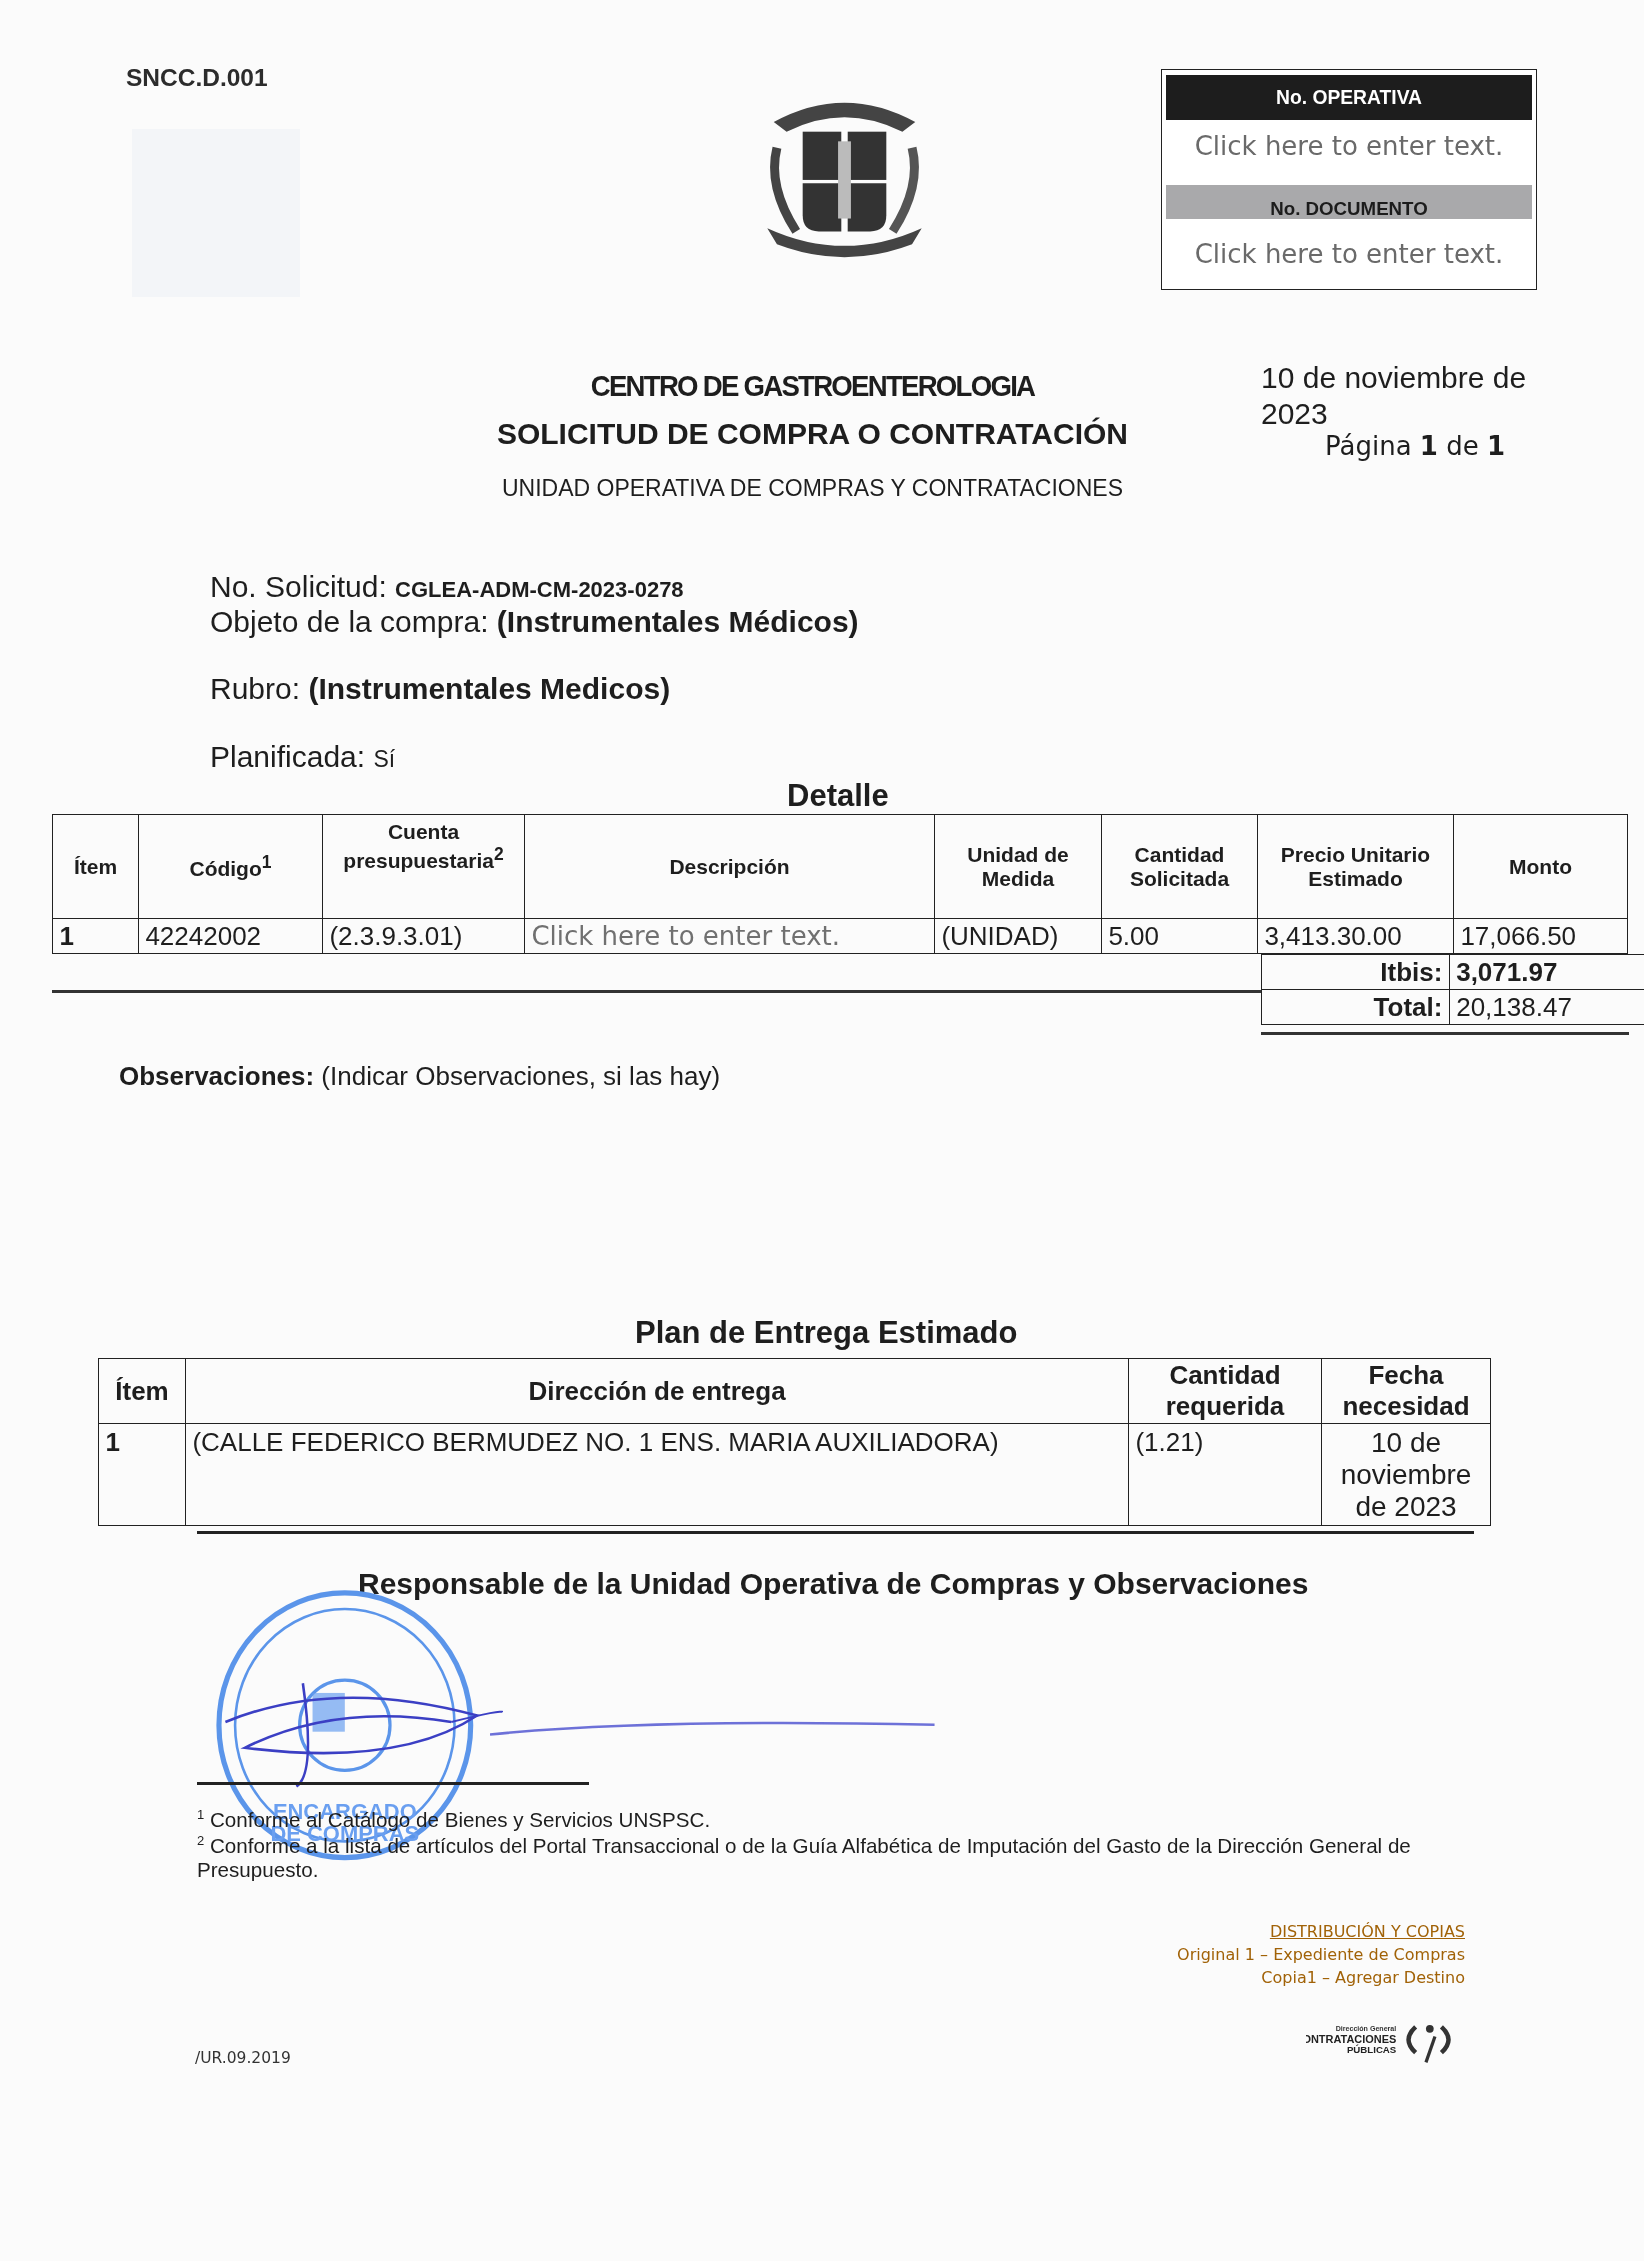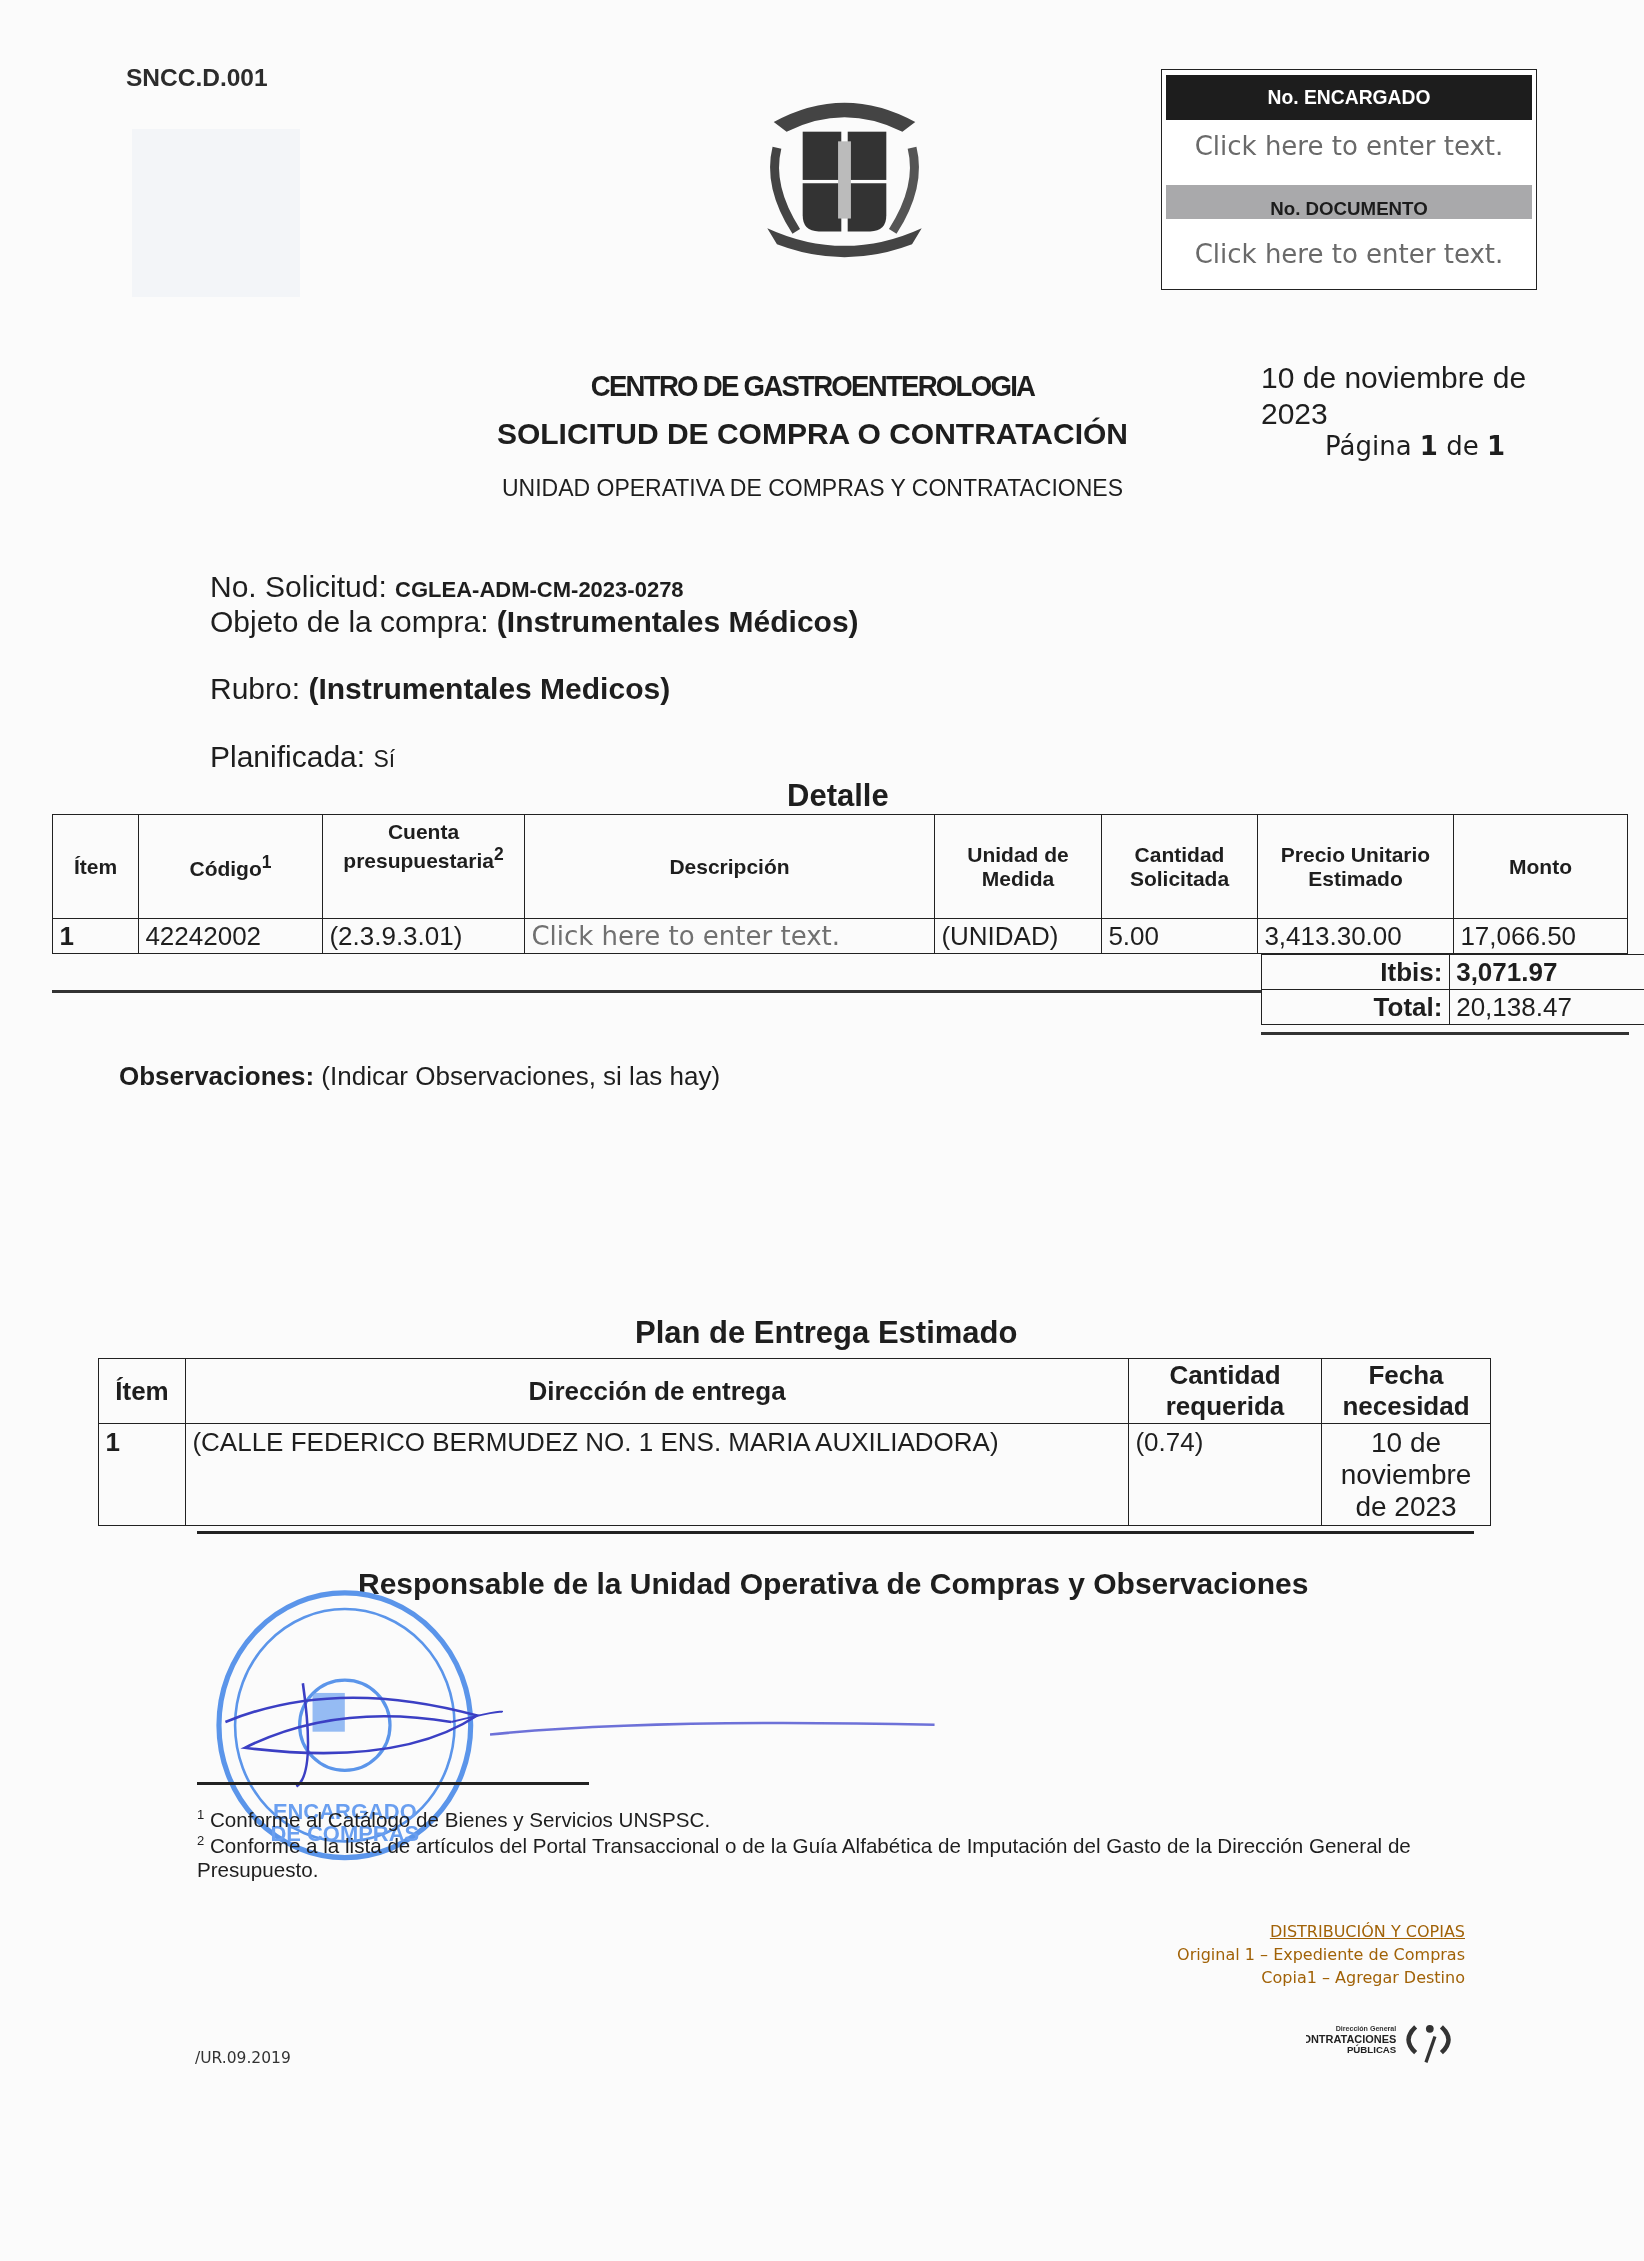--- a/index.html
+++ b/index.html
@@ -67,21 +67,21 @@
     <path d="M85 165 h60 v75 h-35 q-25 0 -25 -25 z" fill="#333"></path>
     <path d="M155 165 h60 v50 q0 25 -25 25 h-35 z" fill="#333"></path>
     <rect x="140" y="100" width="20" height="120" fill="#bbb"></rect>
     <path d="M45 110 q-15 60 30 130" stroke="#444" stroke-width="14" fill="none"></path>
     <path d="M255 110 q15 60 -30 130" stroke="#555" stroke-width="14" fill="none"></path>
     <path d="M30 235 Q150 290 270 235 L255 260 Q150 300 45 260 Z" fill="#444"></path>
   </svg>
 </div>
 
 <div class="abs refbox">
-  <div class="hdr-dark">No. ENCARGADO</div>
+  <div class="hdr-dark">No. OPERATIVA</div>
   <div class="ph" style="top:61px;">Click here to enter text.</div>
   <div class="hdr-gray">No. DOCUMENTO</div>
   <div class="ph" style="top:169px;">Click here to enter text.</div>
 </div>
 
 <div class="abs center-title t1">CENTRO DE GASTROENTEROLOGIA</div>
 <div class="abs center-title t2">SOLICITUD DE COMPRA O CONTRATACIÓN</div>
 <div class="abs center-title t3">UNIDAD OPERATIVA DE COMPRAS Y CONTRATACIONES</div>
 
 <div class="abs date">
@@ -174,21 +174,21 @@
     <th style="width:940px;">Dirección de entrega</th>
     <th style="width:190px;">
           <div>Cantidad</div>
           <div>requerida</div>
         </th>
     <th>Fecha necesidad</th>
   </tr>
   <tr>
     <td style="font-weight:bold;">1</td>
     <td>(CALLE FEDERICO BERMUDEZ NO. 1 ENS. MARIA AUXILIADORA)</td>
-    <td>(0.74)</td>
+    <td>(1.21)</td>
     <td style="text-align:center; font-size:28px;">
           <div>10 de noviembre</div>
           <div>de 2023</div>
         </td>
   </tr>
 </tbody>
   </table>
 
 <div class="abs hr-long"></div>
 <div class="abs resp">Responsable de la Unidad Operativa de Compras y Observaciones</div>

